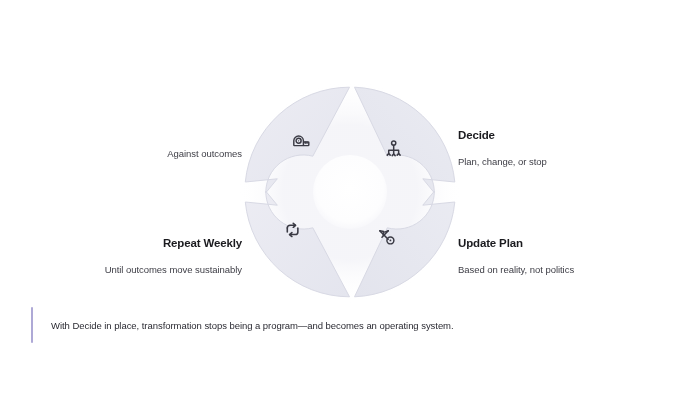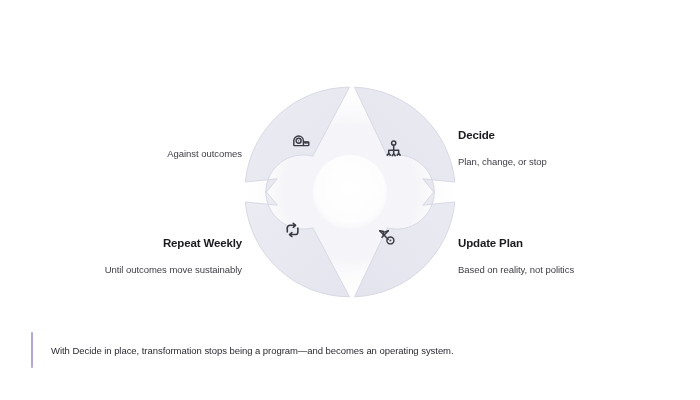--- a/index.html
+++ b/index.html
@@ -70,21 +70,21 @@
 
   #label-measure { right: 458px; top: 134px; }
   #label-repeat  { right: 458px; top: 236px; }
   #label-decide  { left: 458px;  top: 128px; }
   #label-update  { left: 458px;  top: 236px; }
 
   
   .footer {
     position: absolute;
     left: 31px;
-    top: 332px;
+    top: 307px;
     height: 36px;
     display: flex;
     align-items: center;
   }
   .footer-bar {
     width: 2px;
     height: 36px;
     background: #aea9d6;
     border-radius: 1px;
     flex: none;

